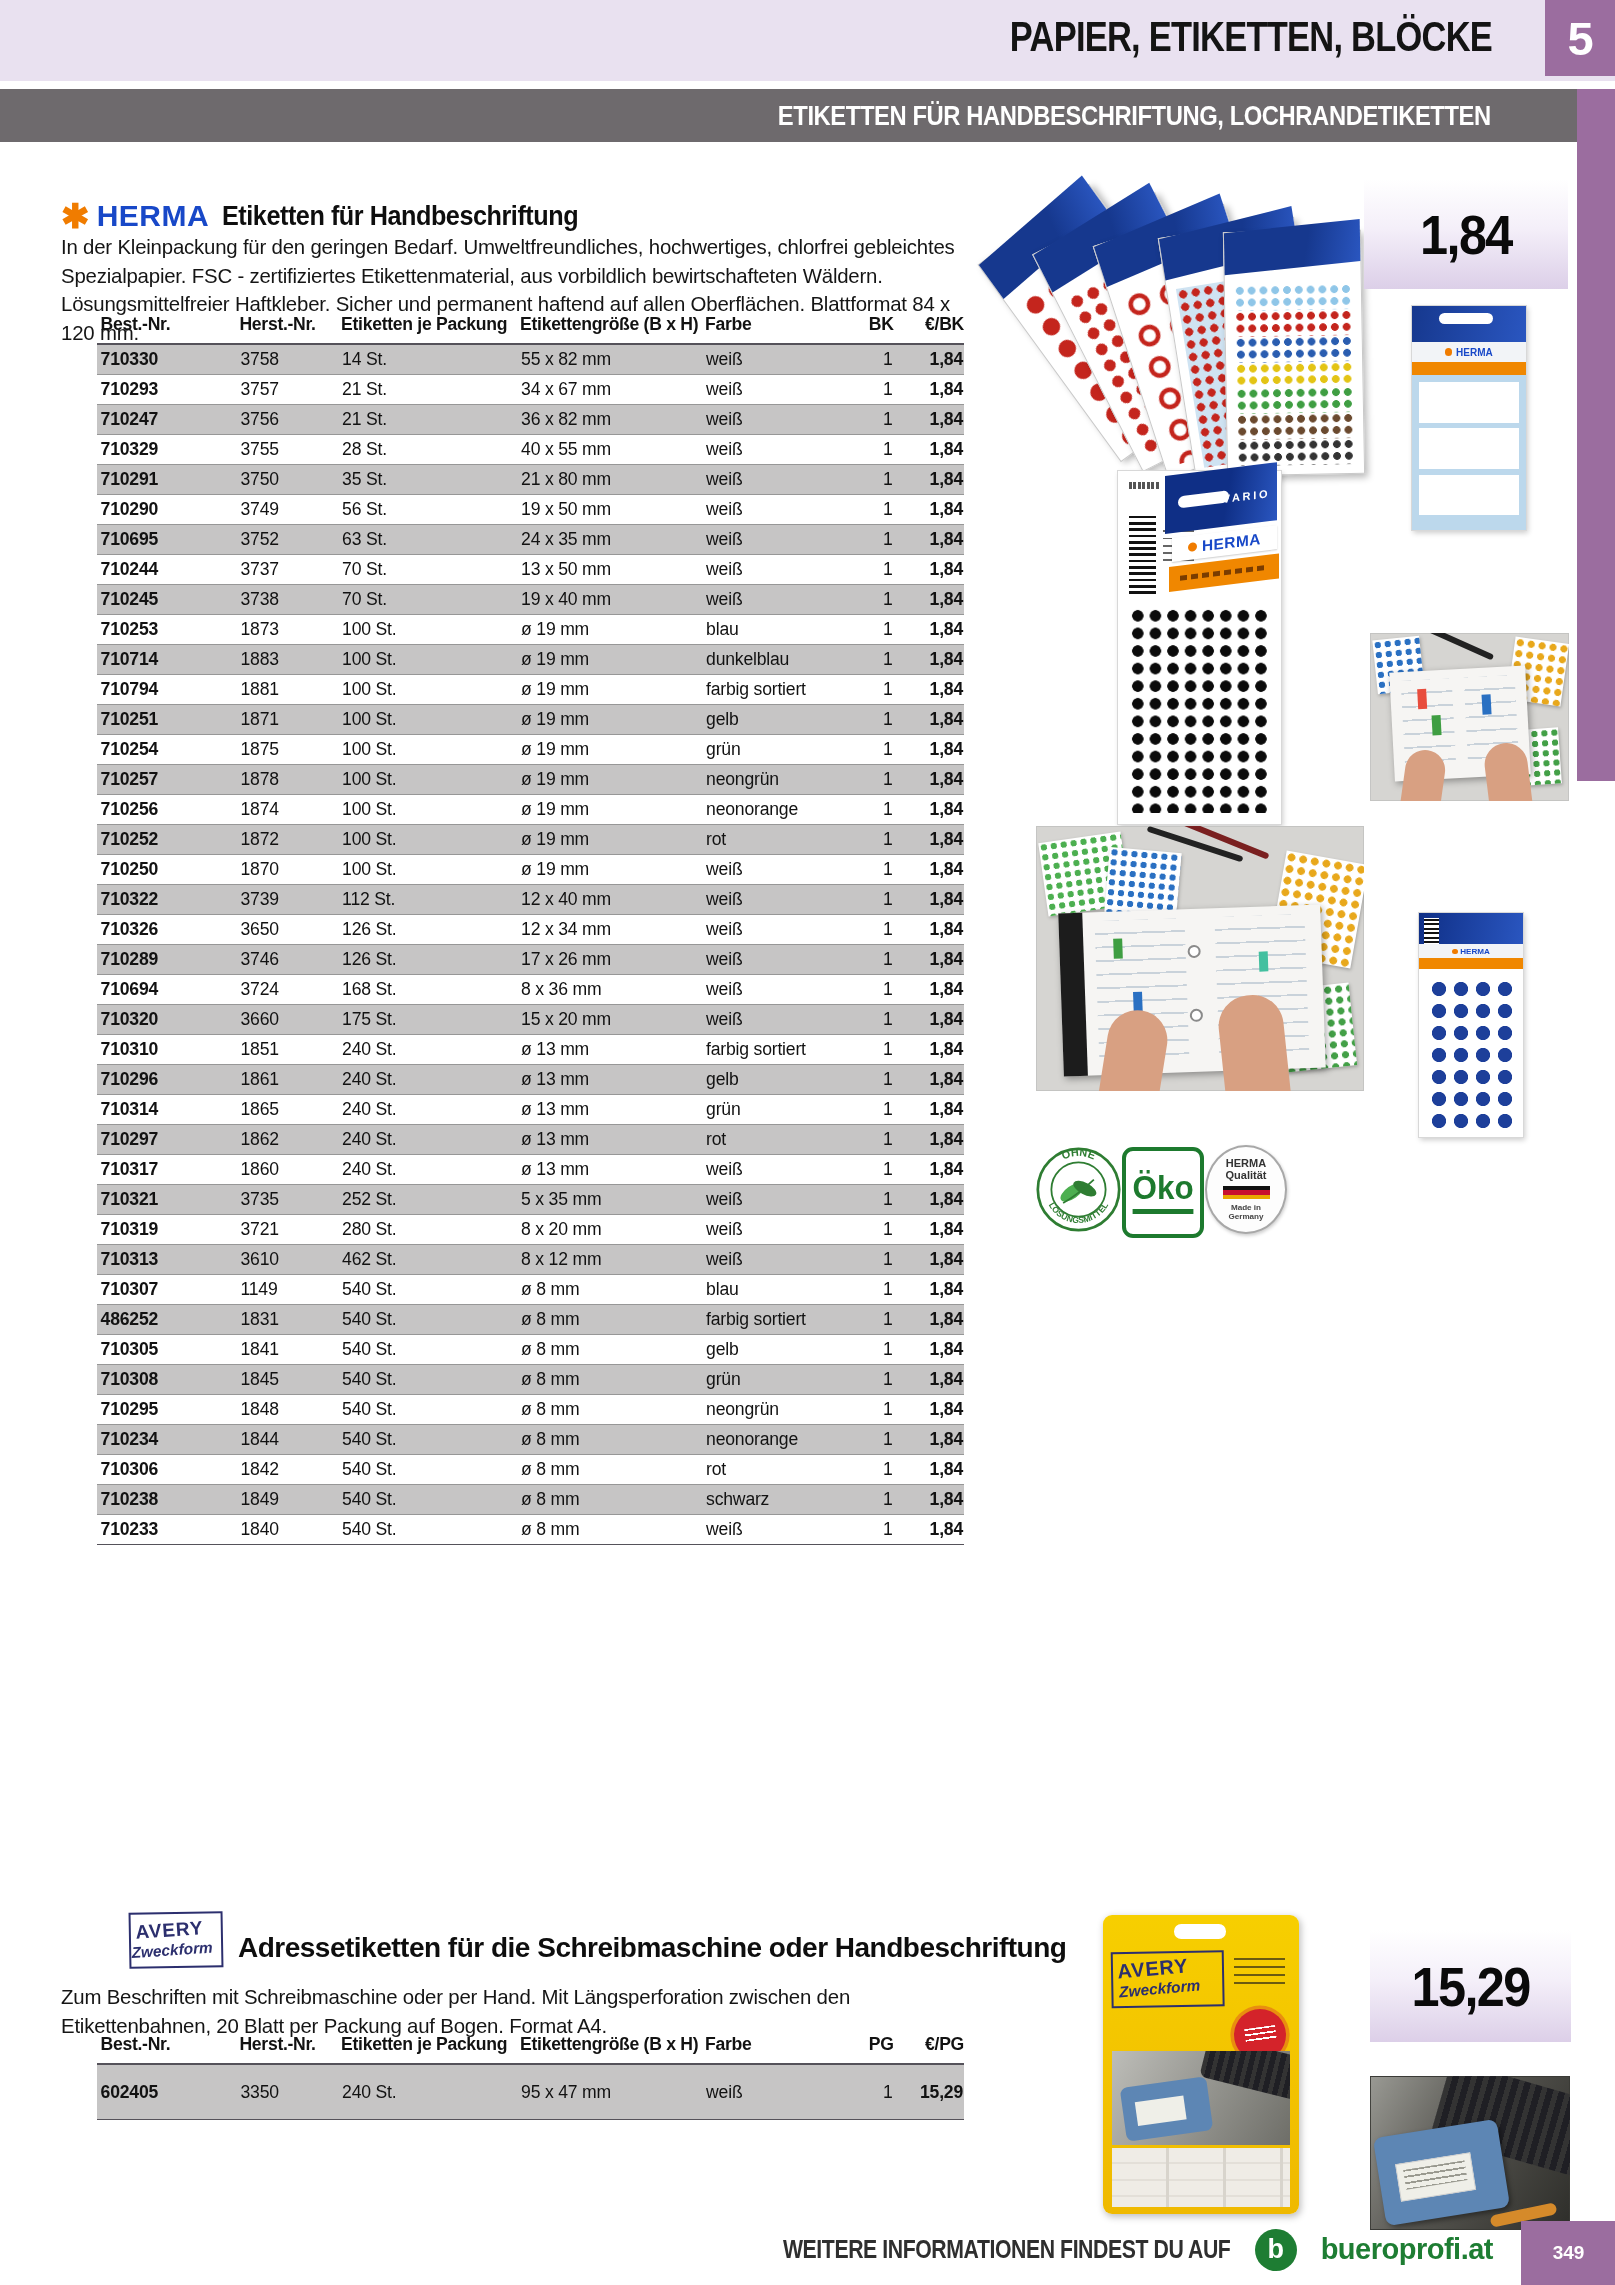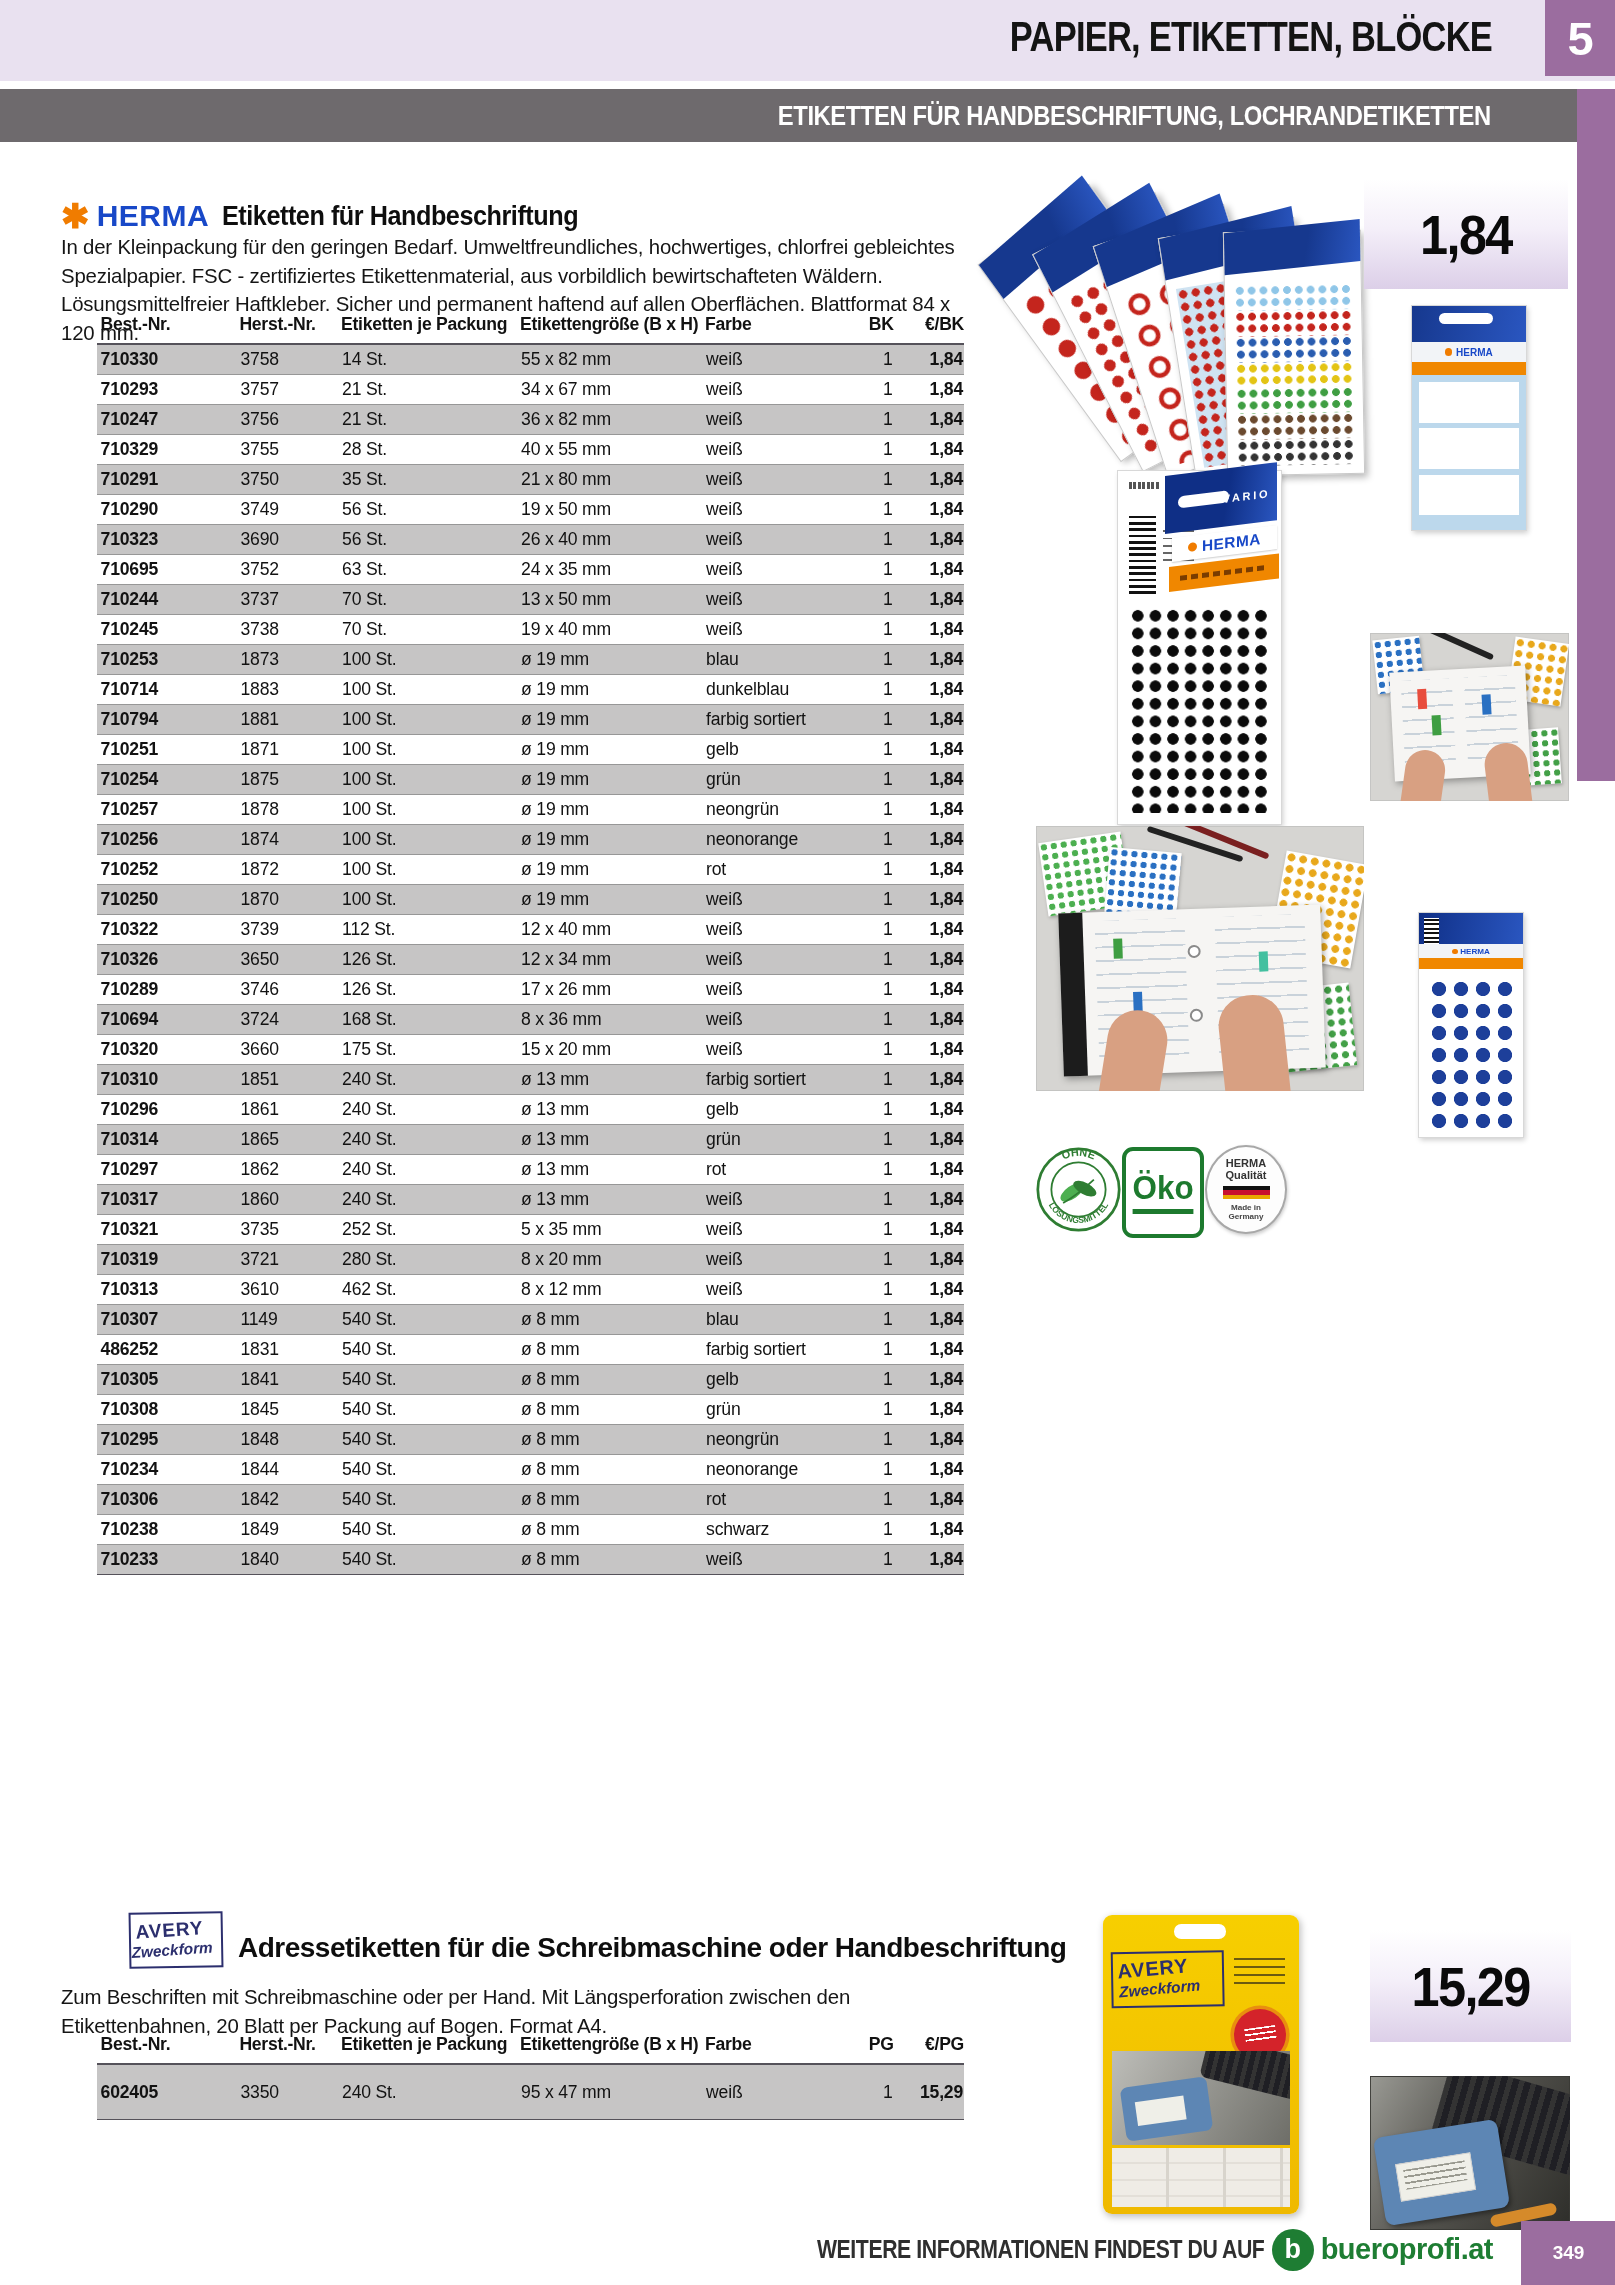--- a/index.html
+++ b/index.html
@@ -189,21 +189,21 @@
         border-radius:7.2px;transform:rotate(-8deg);}
   .av-photo .bl i{position:absolute;left:12.7px;top:16.3px;width:49px;height:23.5px;background:#efefe8;display:block;}
   .av-photo .pl{position:absolute;right:-12.7px;top:-5.4px;width:100px;height:43px;border-radius:7.2px;
         background:repeating-linear-gradient(90deg,#333 0 4.5px,#1f1f24 4.5px 10px);transform:rotate(14deg);}
   .av-labels{position:absolute;left:9px;right:9px;top:233px;bottom:7.2px;background:#efece6;
         background-image:repeating-linear-gradient(90deg,transparent 0 54px,#d8d4cc 54px 57px),
                          repeating-linear-gradient(180deg,transparent 0 14.5px,#e3dfd8 14.5px 16.3px);}
 
   
   .footer{left:0;top:2227px;width:1493px;height:45px;display:flex;align-items:center;
-        justify-content:flex-end;gap:7px;}
+        justify-content:flex-end;gap:24px;}
   .footer .ft{font-size:25px;font-weight:900;color:#2f2f2f;letter-spacing:-0.5px;
         transform:scaleX(.85);transform-origin:right center;white-space:nowrap;}
   .bcircle{width:42px;height:42px;border-radius:50%;background:#1e7d33;color:#fff;display:flex;
         align-items:center;justify-content:center;font-size:27px;font-weight:900;}
   .bsite{font-size:29px;font-weight:900;color:#1e7d33;letter-spacing:-0.5px;}
   .tab349{left:1521px;top:2221px;width:95px;height:64px;background:#9b6d9f;color:#fff;
         display:flex;align-items:center;justify-content:center;font-size:19px;font-weight:800;}
 </style>
 </head>
 <body>
@@ -290,29 +290,20 @@
           <td>21 x 80 mm</td>
           <td>weiß</td>
           <td>1</td>
           <td>1,84</td>
         </tr>
         <tr>
           <td>710290</td>
           <td>3749</td>
           <td>56 St.</td>
           <td>19 x 50 mm</td>
-          <td>weiß</td>
-          <td>1</td>
-          <td>1,84</td>
-        </tr>
-        <tr>
-          <td>710323</td>
-          <td>3690</td>
-          <td>56 St.</td>
-          <td>26 x 40 mm</td>
           <td>weiß</td>
           <td>1</td>
           <td>1,84</td>
         </tr>
         <tr>
           <td>710695</td>
           <td>3752</td>
           <td>63 St.</td>
           <td>24 x 35 mm</td>
           <td>weiß</td>

